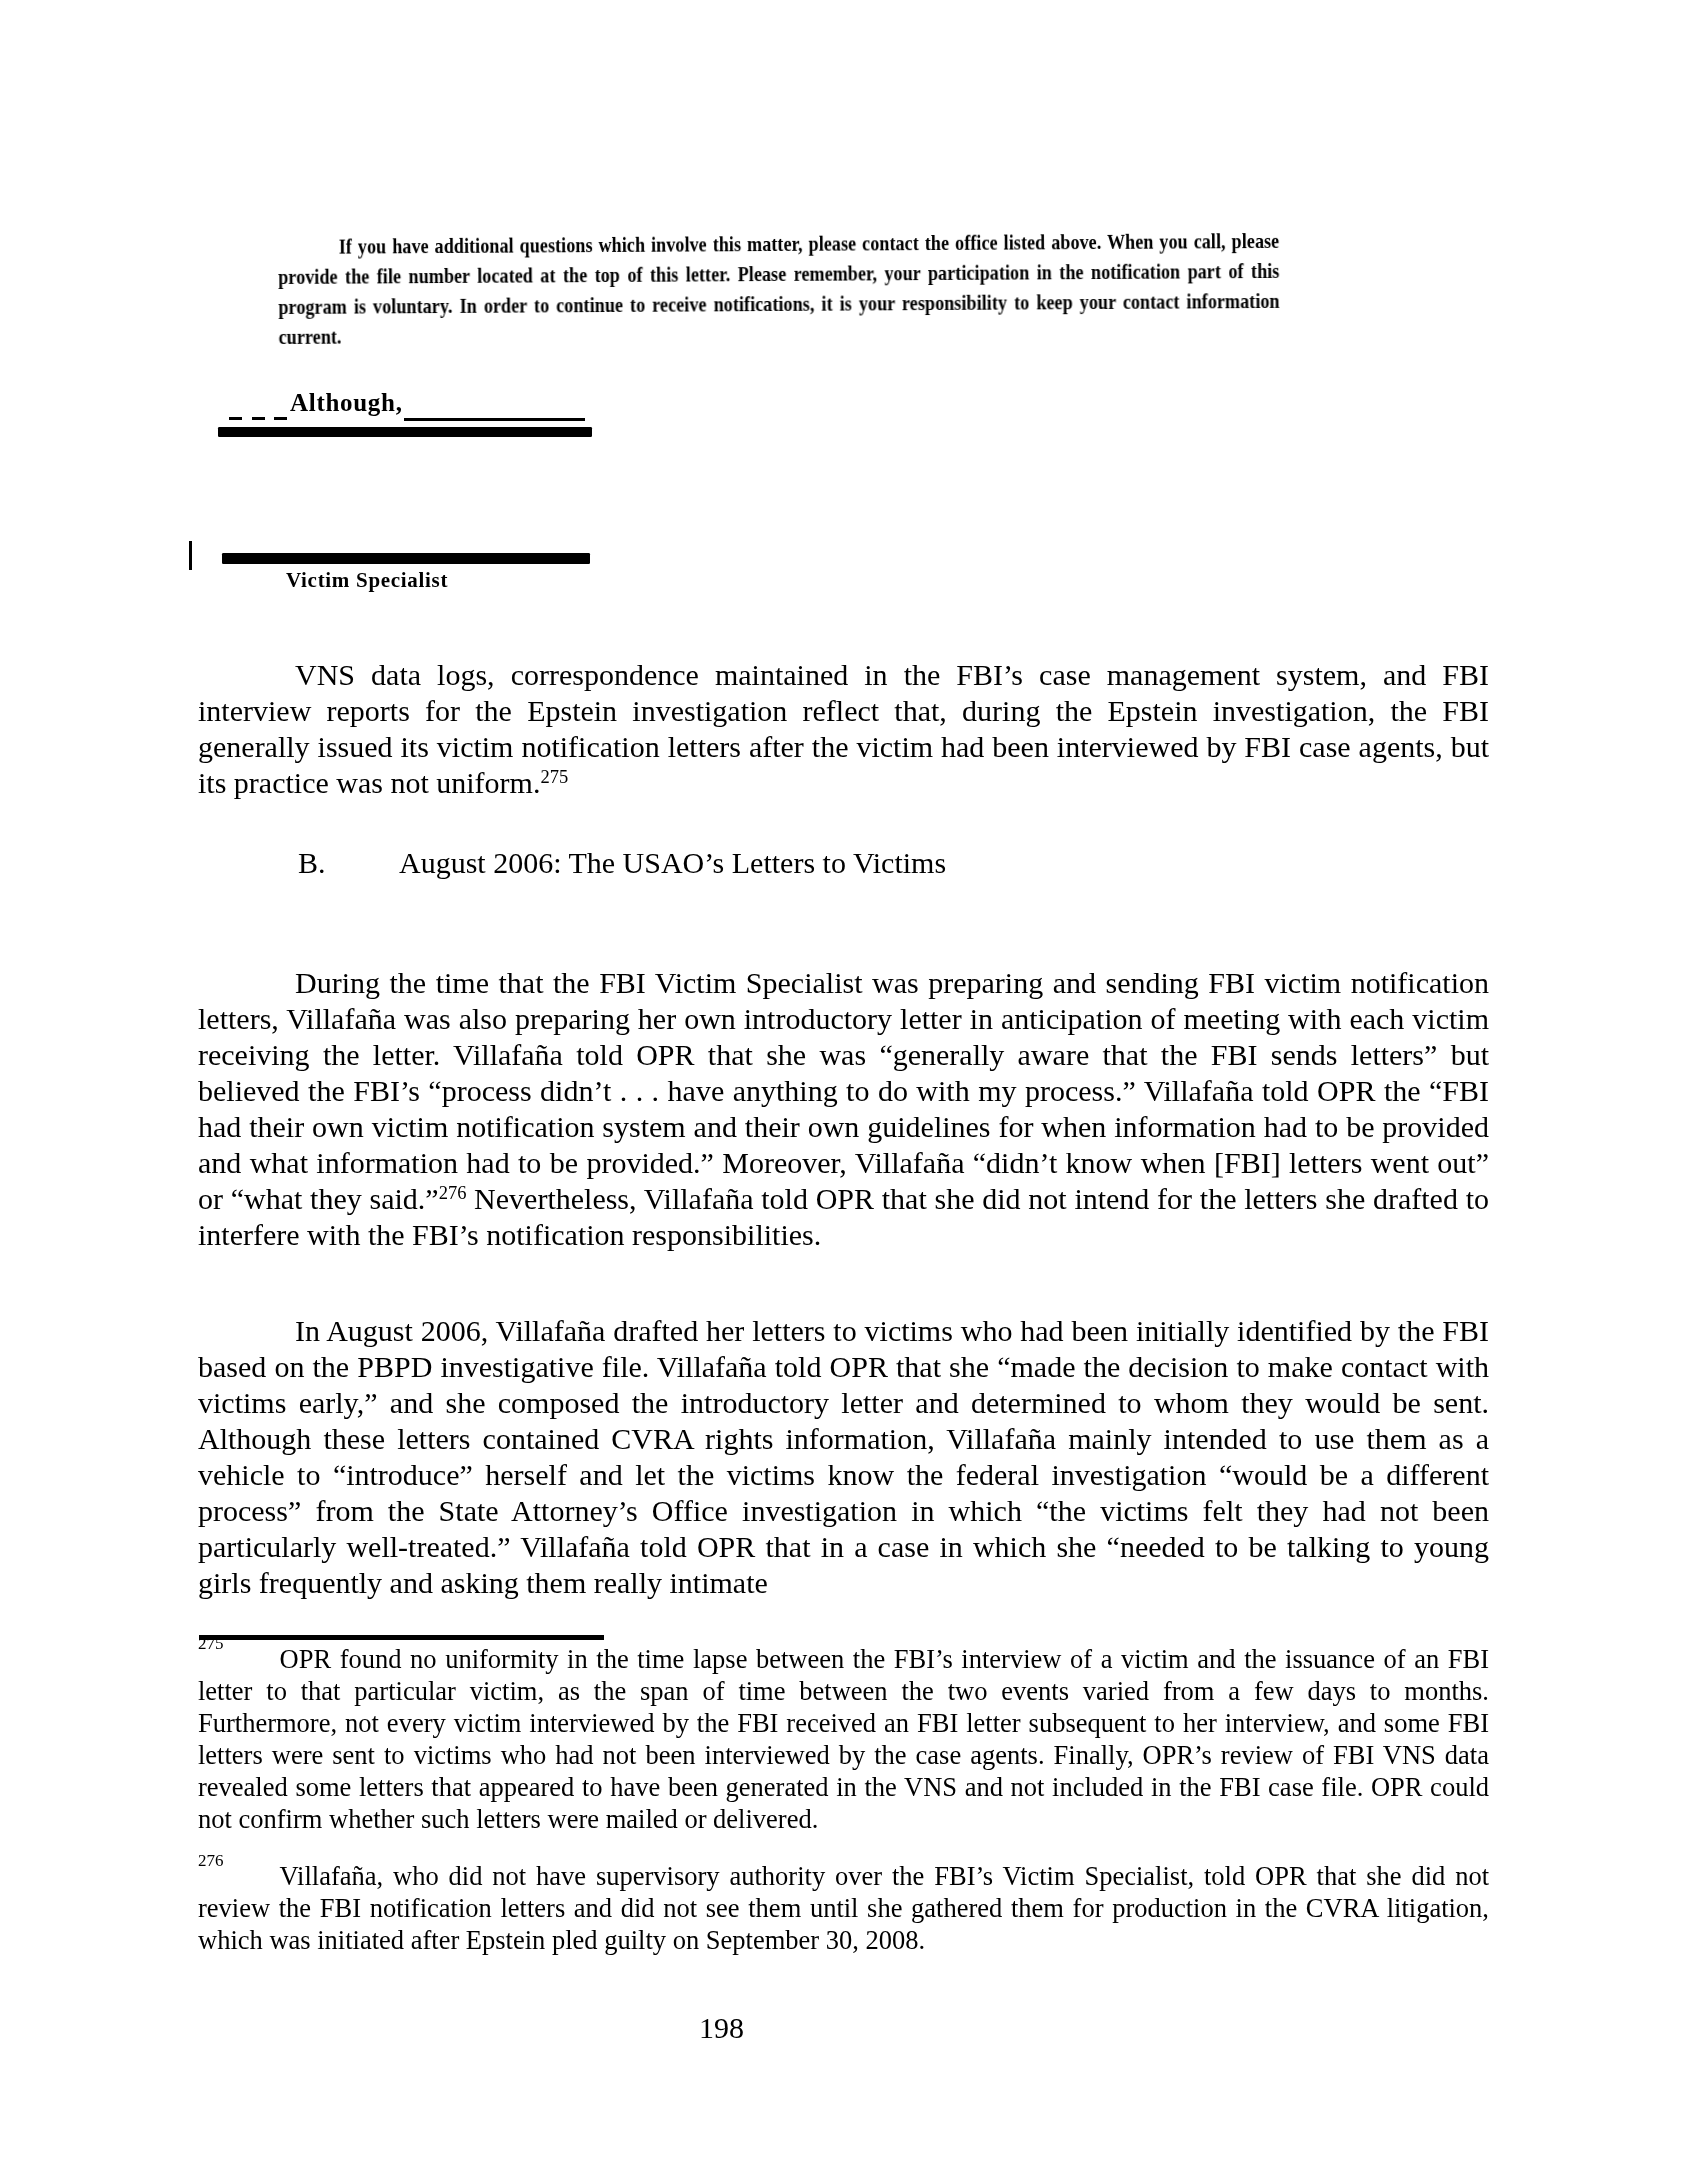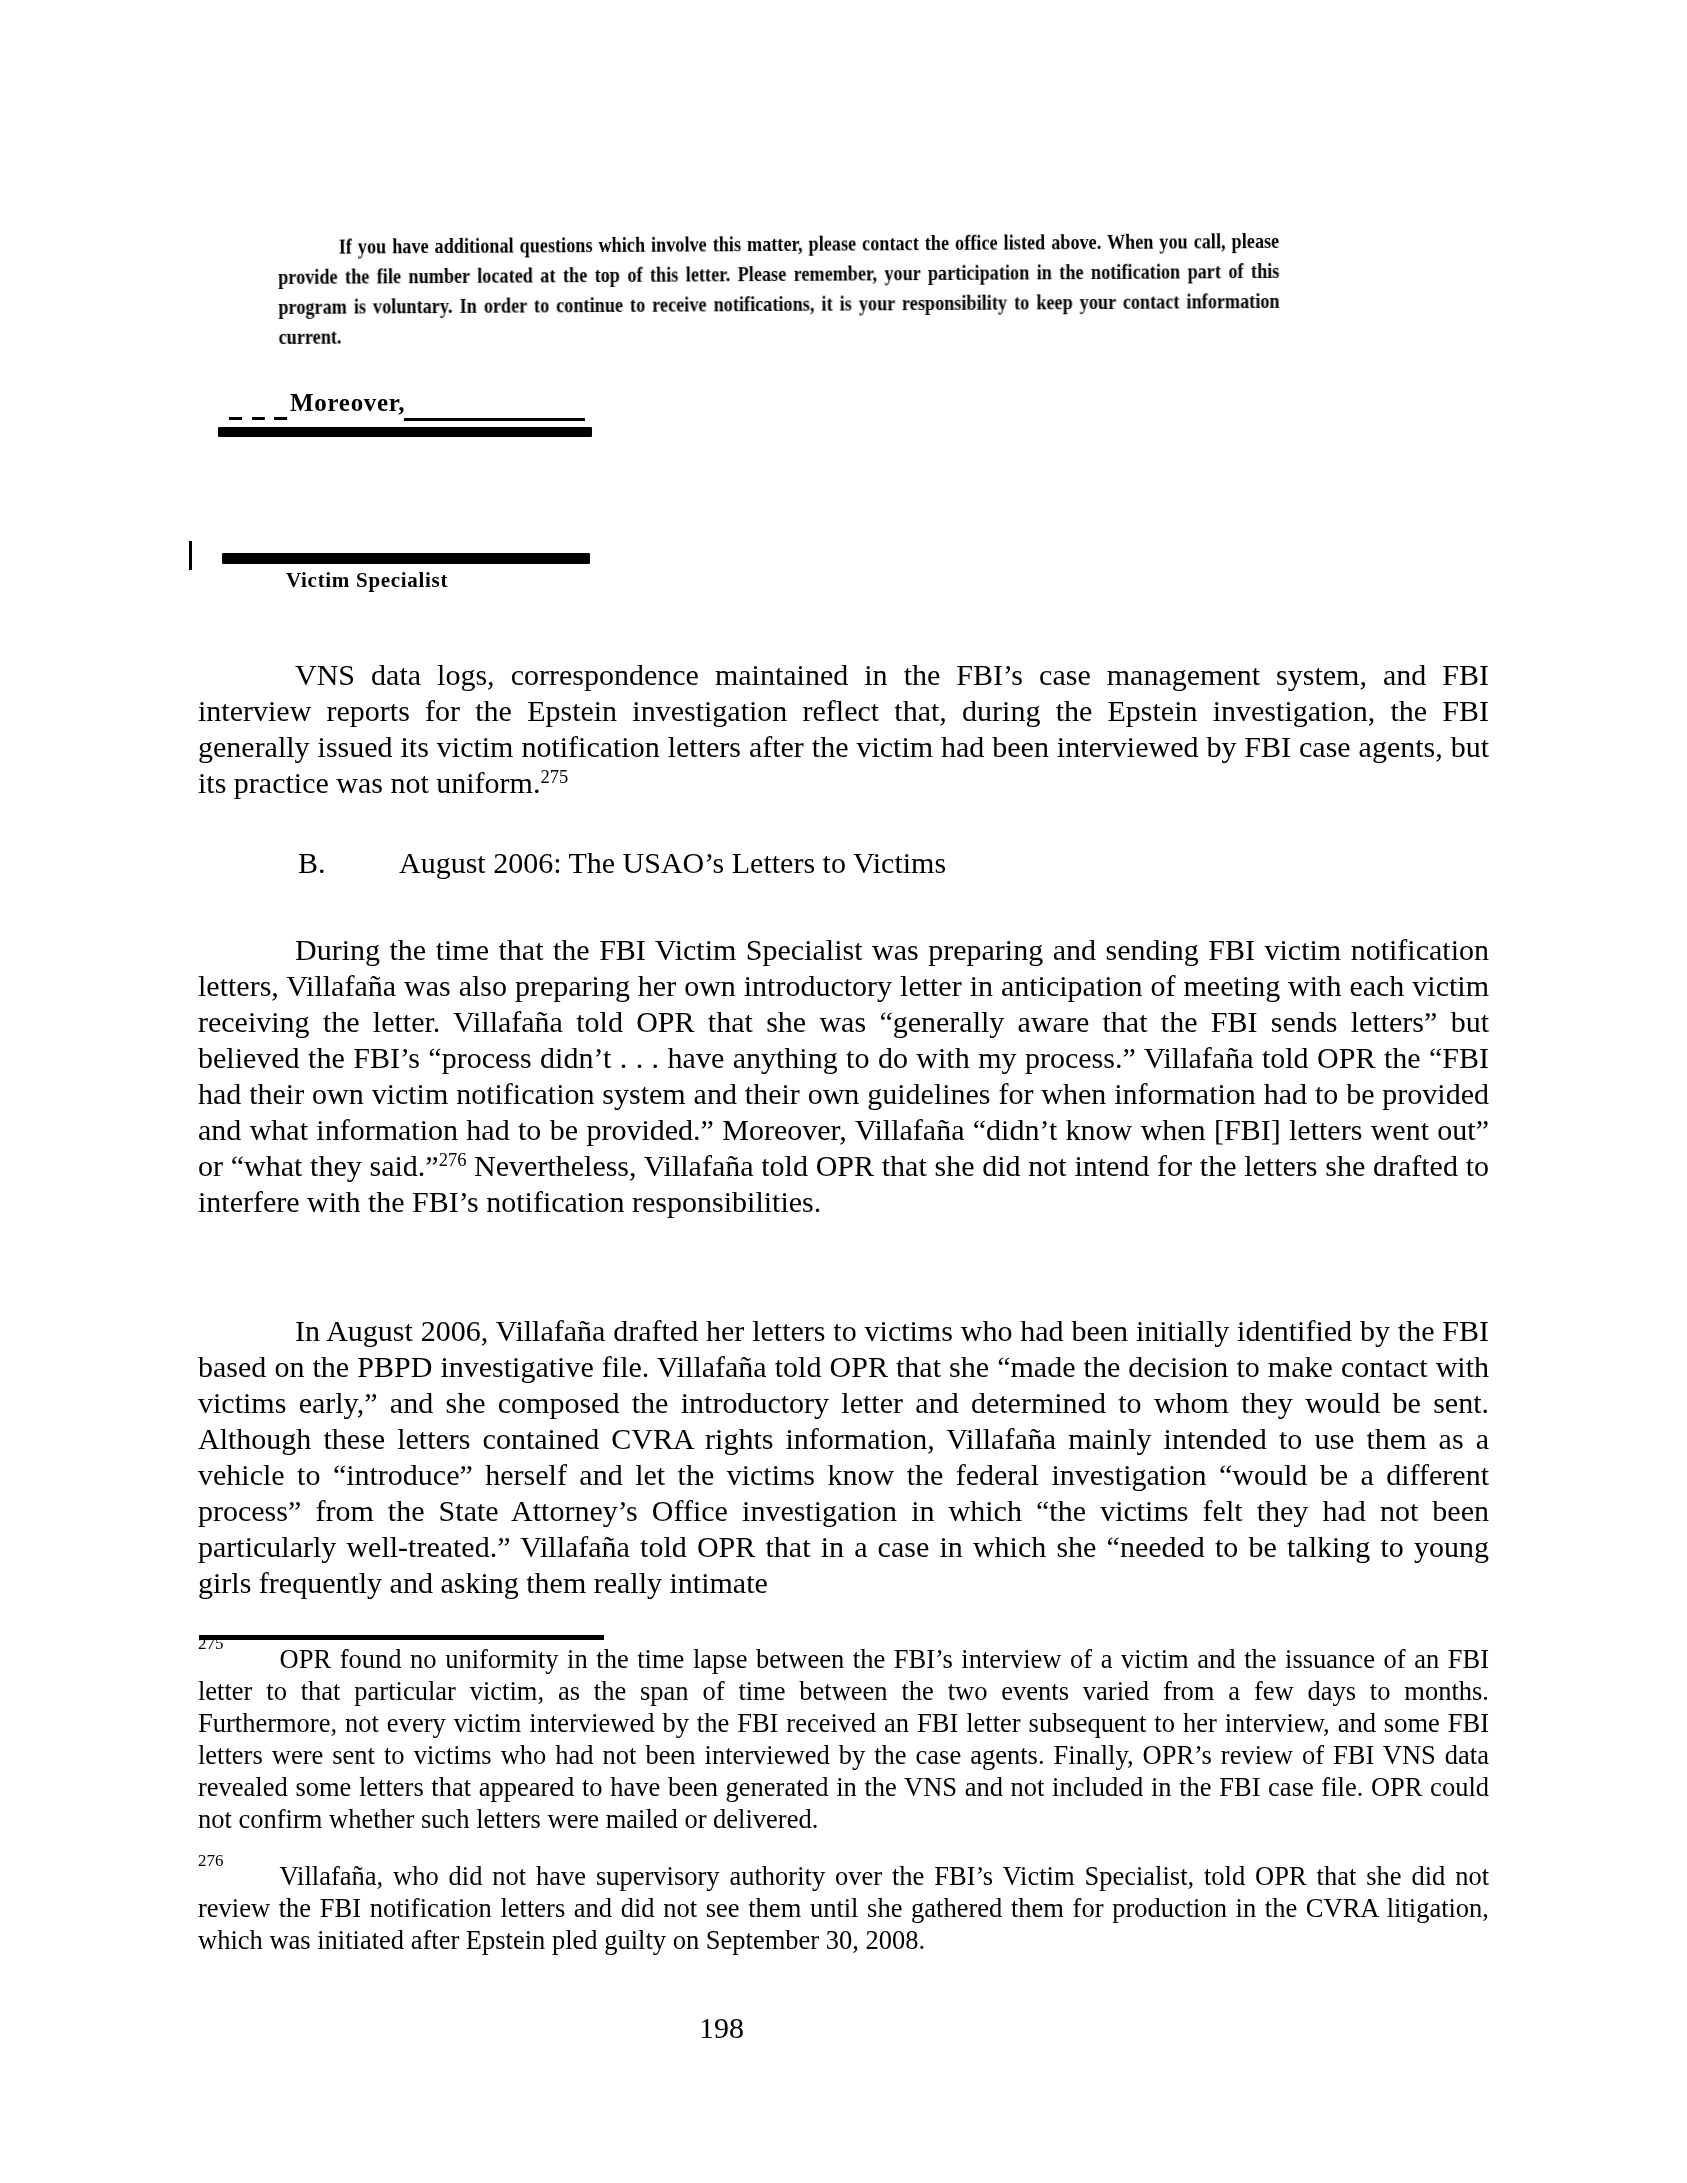--- a/index.html
+++ b/index.html
@@ -79,37 +79,37 @@
   .fn-separator { left: 199px; top: 1635px; width: 405px; height: 4.6px; background: #000; }
 
   .page-number { left: 0; top: 2011px; width: 1443px; text-align: center; font-size: 30px; }
 </style>
 </head>
 <body>
 
 <div class="abs scan scan-letter">If you have additional questions which involve this matter, please contact the office listed above.  When you call, please provide the file number located at the top of this letter.  Please remember, your participation in the notification part of this program is voluntary.  In order to continue to receive notifications, it is your responsibility to keep your contact information current.</div>
 
 <div class="abs dash-cluster"></div>
-<div class="abs scan closing">Moreover,</div>
+<div class="abs scan closing">Although,</div>
 <div class="abs line-after-closing"></div>
 <div class="abs redaction-bar-1"></div>
 
 <div class="abs margin-tick"></div>
 <div class="abs redaction-bar-2"></div>
 <div class="abs scan sig-title">Victim Specialist</div>
 
 <div class="abs body-text indent" style="top: 657px;">
   <span>VNS data logs, correspondence maintained in the FBI’s case management system, and FBI interview reports for the Epstein investigation reflect that, during the Epstein investigation, the FBI generally issued its victim notification letters after the victim had been interviewed by FBI case agents, but its practice was not uniform.</span><sup class="fnref">275</sup>
 </div>
 
 <div class="abs heading">
   <span class="heading-label">B.</span><span>August 2006:  The USAO’s Letters to Victims</span>
 </div>
 
-<div class="abs body-text indent" style="top: 932px;">
+<div class="abs body-text indent" style="top: 965px;">
   <span>During the time that the FBI Victim Specialist was preparing and sending FBI victim notification letters, Villafaña was also preparing her own introductory letter in anticipation of meeting with each victim receiving the letter.  Villafaña told OPR that she was “generally aware that the FBI sends letters” but believed the FBI’s “process didn’t . . . have anything to do with my process.”  Villafaña told OPR the “FBI had their own victim notification system and their own guidelines for when information had to be provided and what information had to be provided.”  Moreover, Villafaña “didn’t know when [FBI] letters went out” or “what they said.”</span><sup class="fnref">276</sup><span>  Nevertheless, Villafaña told OPR that she did not intend for the letters she drafted to interfere with the FBI’s notification responsibilities.</span>
 </div>
 
 <div class="abs body-text indent" style="top: 1313px;">
   <span>In August 2006, Villafaña drafted her letters to victims who had been initially identified by the FBI based on the PBPD investigative file.  Villafaña told OPR that she “made the decision to make contact with victims early,” and she composed the introductory letter and determined to whom they would be sent.  Although these letters contained CVRA rights information, Villafaña mainly intended to use them as a vehicle to “introduce” herself and let the victims know the federal investigation “would be a different process” from the State Attorney’s Office investigation in which “the victims felt they had not been particularly well-treated.”  Villafaña told OPR that in a case in which she “needed to be talking to young girls frequently and asking them really intimate</span>
 </div>
 
 <div class="abs fn-separator"></div>
 
 <div class="abs fn" style="top: 1643px;">

